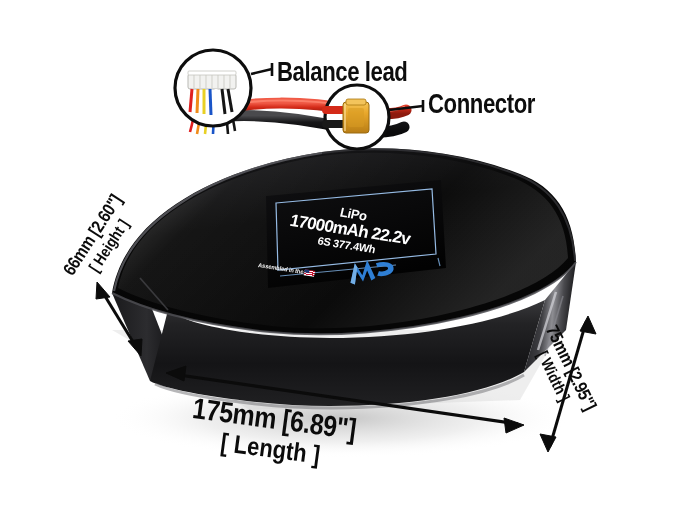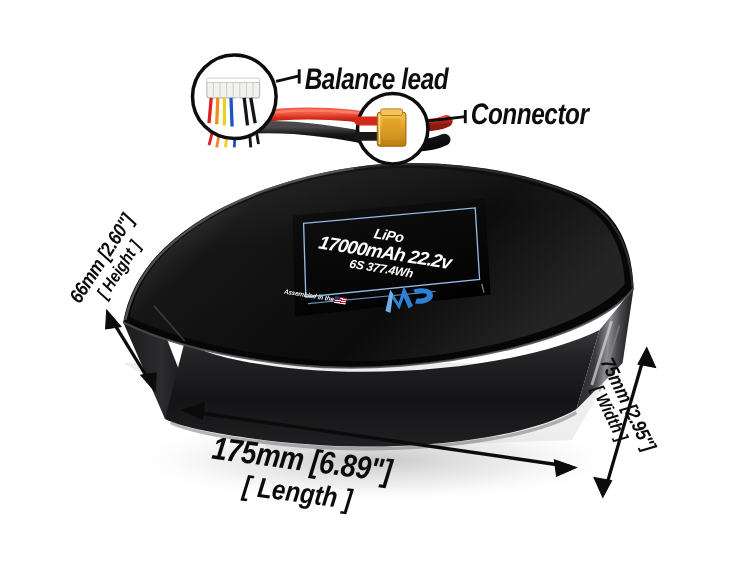--- a/index.html
+++ b/index.html
@@ -14,21 +14,20 @@
     overflow: hidden;
     font-family: "Liberation Sans", sans-serif;
   }
 
   #stage {
     position: absolute;
     inset: 0;
     width: 686px;
     height: 511px;
     background: #ffffff;
-    font-style: italic;
   }
 
   
   .callout-label {
     position: absolute;
     font-family: "Liberation Sans", sans-serif;
     font-weight: bold;
     color: #0d0d0d;
     letter-spacing: -0.5px;
     transform: scaleX(0.82);

